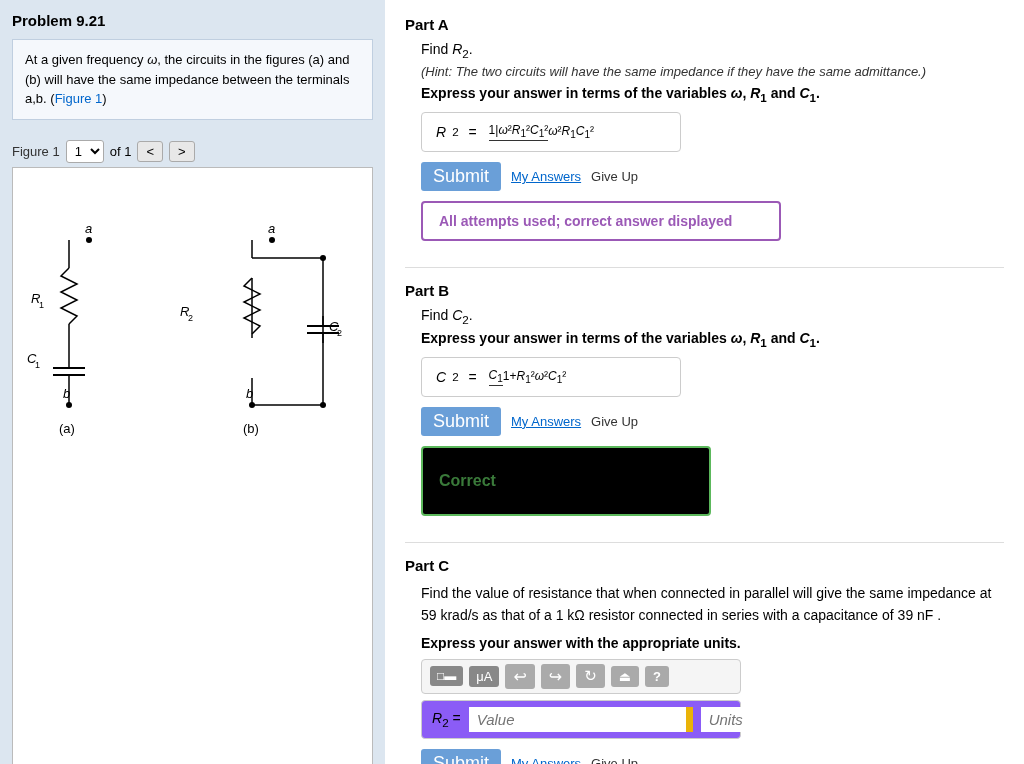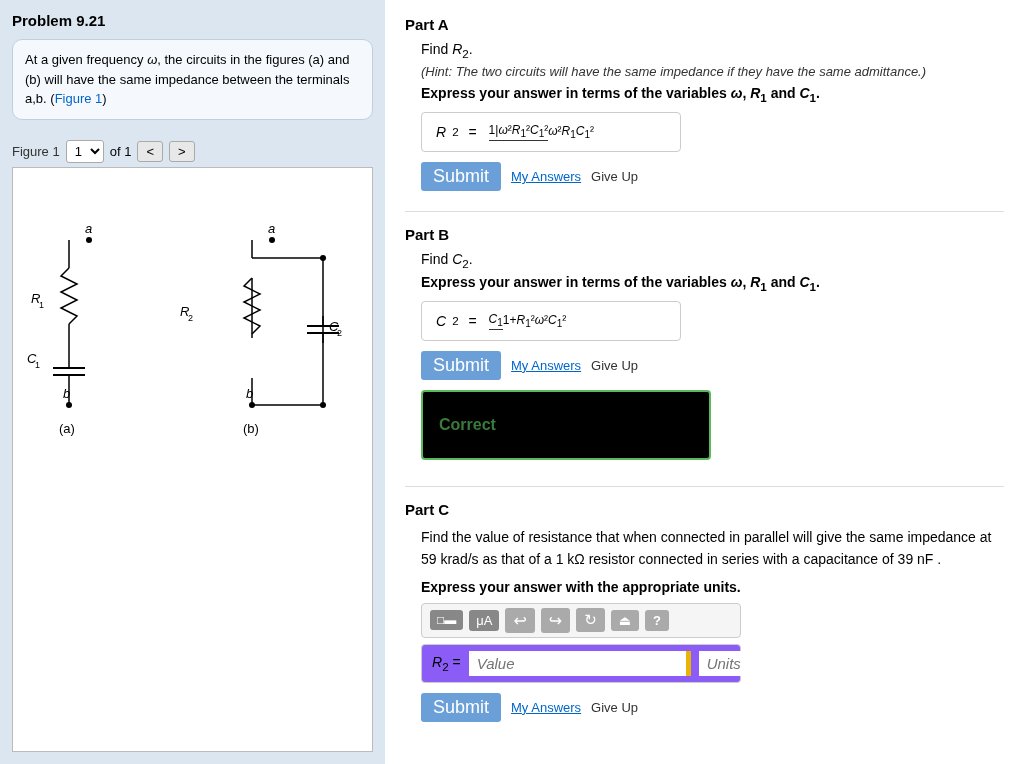--- a/index.html
+++ b/index.html
@@ -25,21 +25,21 @@
       font-size: 15px;
       font-weight: bold;
       margin-bottom: 10px;
     }
     .problem-description {
       background: #f5f8fc;
       border: 1px solid #c0cfe0;
       padding: 10px 12px;
       font-size: 13px;
       line-height: 1.5;
-      border-radius: 10px;
+      border-radius: 0;
     }
     .problem-description a {
       color: #0066cc;
       text-decoration: none;
     }
     .figure-controls {
       display: flex;
       align-items: center;
       margin-top: auto;
       padding-top: 10px;
@@ -218,21 +218,21 @@
       width: 320px;
       background: #8b5cf6;
       margin-bottom: 10px;
       gap: 8px;
     }
     .answer-label {
       font-size: 14px;
     }
     .answer-value-input {
       border: none;
-      border-right: 5px solid #eab308;
+      border-right: 7px solid #eab308;
       padding: 4px 8px;
       font-size: 15px;
       color: #aaa;
       flex: 1;
       outline: none;
       font-style: italic;
     }
     .answer-units-input {
       border: none;
       padding: 4px 8px;
@@ -372,20 +372,21 @@
             <span class="num">1|<i>ω</i>²<i>R</i><sub>1</sub>²<i>C</i><sub>1</sub>²</span>
             <span class="den"><i>ω</i>²<i>R</i><sub>1</sub><i>C</i><sub>1</sub>²</span>
           </span>
         </span>
       </div>
       <div class="submit-row">
         <button class="submit-btn">Submit</button>
         <a class="my-answers-link">My Answers</a>
         <span class="give-up-link">Give Up</span>
       </div>
+      <div class="all-attempts-box">All attempts used; correct answer displayed</div>
     </div>
   </div>
 
   <hr class="divider">
 
   <div class="part-section">
     <div class="part-title">Part B</div>
     <div style="padding-left:16px;">
       <div class="part-find">
         Find <i>C</i><sub>2</sub>.

